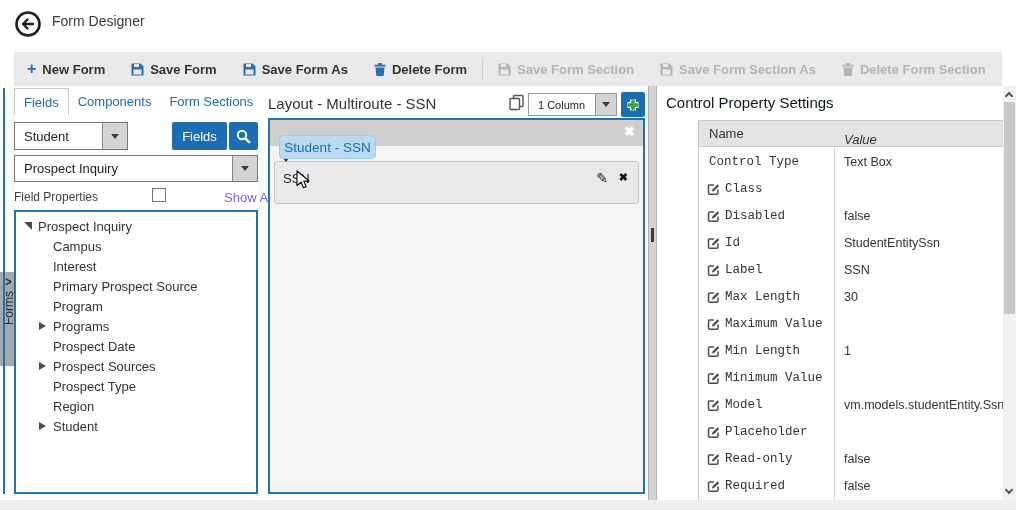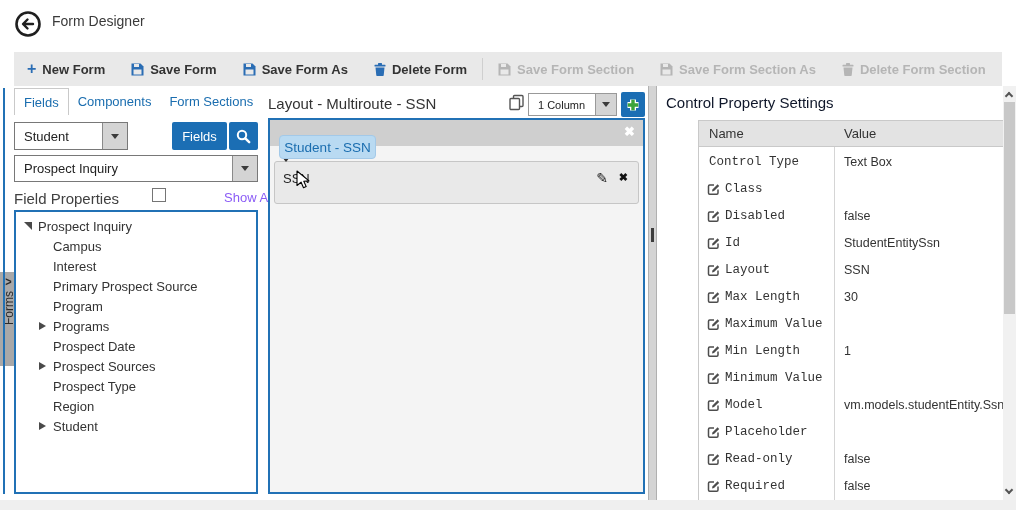--- a/index.html
+++ b/index.html
@@ -38,21 +38,21 @@
                   display:flex; align-items:center; justify-content:center; }
   .caret-down { width:0; height:0; border-left:4px solid transparent; border-right:4px solid transparent;
                 border-top:5px solid #3b3b3b; }
   .entity-select { left:14px; top:122px; width:114px; height:28px; }
   .form-select { left:14px; top:155px; width:244px; height:27px; }
   .fields-btn { position:absolute; left:172px; top:122px; width:55px; height:28px; background:#1b6eb4;
                 color:#fff; font-size:13px; display:flex; align-items:center; justify-content:center;
                 border-radius:2px; cursor:pointer; }
   .search-btn { position:absolute; left:229px; top:122px; width:29px; height:28px; background:#1b6eb4;
                 display:flex; align-items:center; justify-content:center; border-radius:2px; cursor:pointer; }
-  .fieldprops-label { position:absolute; left:14px; top:190px; font-size:15px; color:#404040; }
+  .fieldprops-label { position:absolute; left:14px; top:190px; font-size:12px; color:#404040; }
   .checkbox { position:absolute; left:152px; top:188px; width:14px; height:14px; background:#fff;
               border:1px solid #757575; cursor:pointer; }
   .showall-label { position:absolute; left:184px; top:190px; font-size:13px; color:#8b5cf6;margin-left:40px; }
 
   .tree-box { position:absolute; left:14px; top:210px; width:244px; height:284px; background:#fff;
               border:2px solid #2171b5; overflow:hidden; }
   .tree-item { height:20px; display:flex; align-items:center; font-size:13px; color:#333; cursor:pointer; white-space:nowrap; }
   .tree-root { padding-left:8px; margin-top:4px; }
   .tree-child { padding-left:37px; }
   .arrow-open { width:0; height:0; border-top:8px solid #4a4a4a; border-left:8px solid transparent; margin-right:6px; }
@@ -89,21 +89,21 @@
   .splitter-handle { position:absolute; left:2px; top:142px; width:3px; height:14px; background:#3d3d3d; }
 
   
   .props-title { position:absolute; left:666px; top:94px; font-size:15px; color:#0f172a; }
   .props-table { position:absolute; left:666px; top:120px; width:334px; height:478px; background:#fff;
                  border:1px solid #c9c9c9; overflow:hidden;margin-left:32px; }
   .props-colline { position:absolute; left:135px; top:0; bottom:0; width:1px; background:#d5d5d5; }
   .props-header { position:absolute; left:0; right:0; top:0; height:26px; background:#e3e3e3;
                   border-bottom:1px solid #c9c9c9; font-size:13px; color:#333; }
   .props-header .h-name { position:absolute; left:10px; top:5px; }
-  .props-header .h-value { position:absolute; left:145px; top:5px; }
+  .props-header .h-value { position:absolute; left:145px; top:11px;font-style:italic; }
   .prop-row { position:absolute; left:0; right:0; height:27px; font-size:12.5px; color:#333; }
   .prop-name { position:absolute; left:26px; top:7px; white-space:nowrap;font-family:Liberation Mono, monospace; }
   .prop-name.noicon { left:10px; }
   .prop-value { position:absolute; left:145px; top:7px; white-space:nowrap; }
   .edit-icon { position:absolute; left:8px; top:7px; }
 
   
   .scrollbar { position:absolute; left:1003px; top:86px; width:13px; height:414px; background:#f1f1f1; }
   .sb-thumb { position:absolute; left:1px; top:16px; width:11px; height:212px; background:#c8c8c8; cursor:pointer; }
   .sb-chevron { position:absolute; left:3px; width:6px; height:6px; border-top:2px solid #555; border-right:2px solid #555; }
@@ -335,21 +335,21 @@
             <path d="M5 9.5 l0.4 -2 5.2 -5.2 1.6 1.6 -5.2 5.2 z" fill="#4d4d4d"></path>
           </svg></span>
       <span class="prop-name">Id</span>
       <span class="prop-value">StudentEntitySsn</span>
     </div>
     <div class="prop-row" style="top:135px">
       <span class="edit-icon"><svg width="14" height="14" viewBox="0 0 14 14">
             <path d="M11 7.5 V11 a1.2 1.2 0 0 1 -1.2 1.2 H2.7 A1.2 1.2 0 0 1 1.5 11 V4.2 A1.2 1.2 0 0 1 2.7 3 H7" fill="none" stroke="#4d4d4d" stroke-width="1.5"></path>
             <path d="M5 9.5 l0.4 -2 5.2 -5.2 1.6 1.6 -5.2 5.2 z" fill="#4d4d4d"></path>
           </svg></span>
-      <span class="prop-name">Layout</span>
+      <span class="prop-name">Label</span>
       <span class="prop-value">SSN</span>
     </div>
     <div class="prop-row" style="top:162px">
       <span class="edit-icon"><svg width="14" height="14" viewBox="0 0 14 14">
             <path d="M11 7.5 V11 a1.2 1.2 0 0 1 -1.2 1.2 H2.7 A1.2 1.2 0 0 1 1.5 11 V4.2 A1.2 1.2 0 0 1 2.7 3 H7" fill="none" stroke="#4d4d4d" stroke-width="1.5"></path>
             <path d="M5 9.5 l0.4 -2 5.2 -5.2 1.6 1.6 -5.2 5.2 z" fill="#4d4d4d"></path>
           </svg></span>
       <span class="prop-name">Max Length</span>
       <span class="prop-value">30</span>
     </div>

